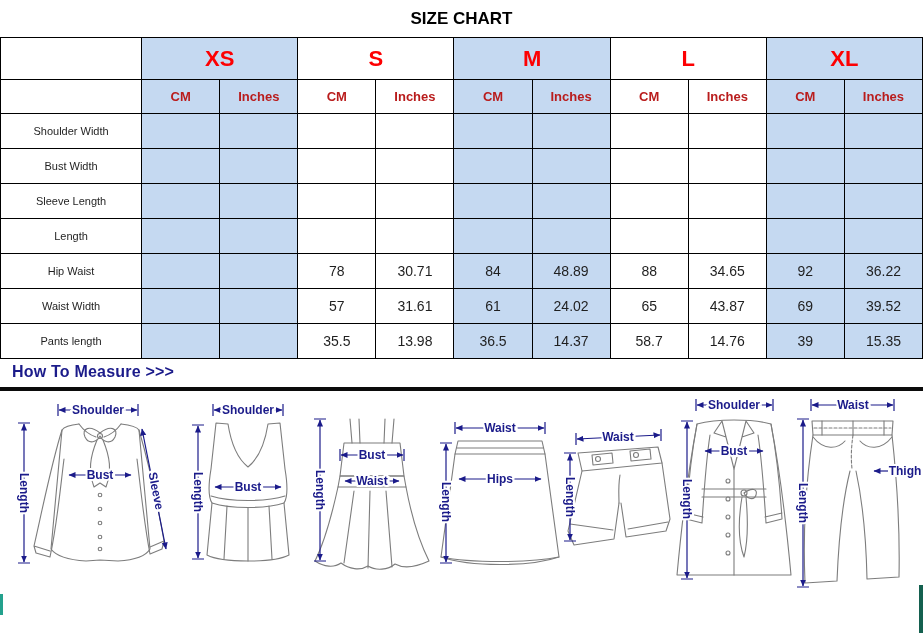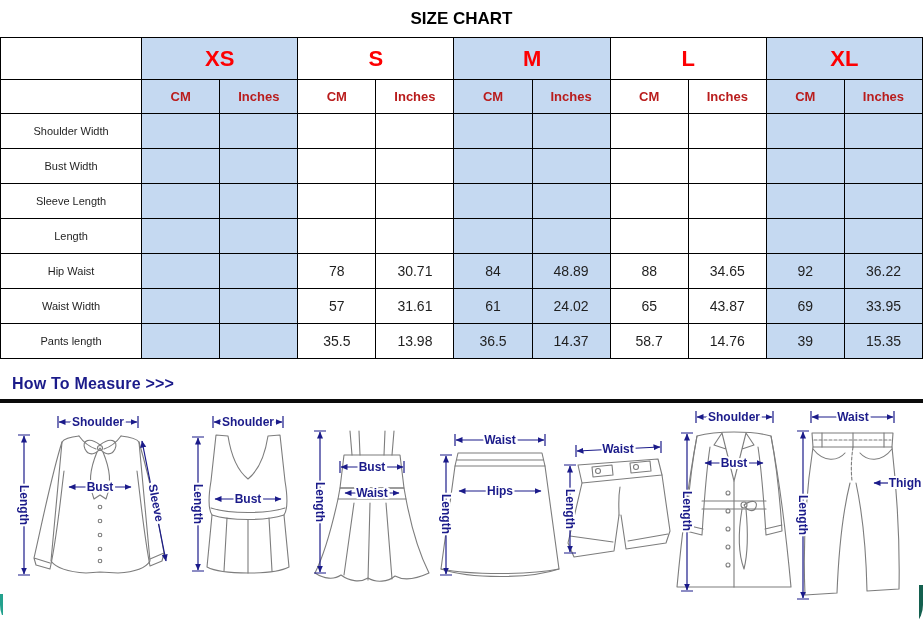--- a/index.html
+++ b/index.html
@@ -1,37 +1,37 @@
 <!DOCTYPE html>
 <html><head>
 <meta charset="utf-8">
 <style>
   html,body { margin:0; padding:0; background:#fff; }
   .page {
     position:relative; width:923px; height:633px; background:#ffffff;
-    font-family:"Liberation Sans", sans-serif; overflow:hidden;border-radius:28px;
+    font-family:"Liberation Sans", sans-serif; overflow:hidden;
   }
   .title {
     height:37px; line-height:37px; text-align:center;
     font-size:17px; font-weight:bold; color:#000;
   }
   table.size-table { border-collapse:collapse; width:923px; table-layout:fixed; }
   .size-table th, .size-table td {
     border:1.5px solid #000; text-align:center; vertical-align:middle;
     padding:0; white-space:nowrap; overflow:hidden;
   }
   col.c-label { width:141px; }
   col.c-val   { width:78px; }
   .size-cell { height:41px; font-size:22px; font-weight:bold; color:#fd0002; }
   .unit-cell { height:33px; font-size:13px; font-weight:bold; color:#b91c1c; }
   .size-table tbody td { height:34px; font-size:14px; color:#1f1f1f; font-weight:normal; }
   .size-table tbody td.rowlabel { font-size:11px; }
   .shade { background:#c5d9f1; }
   .measure-heading {
-    margin:16px 0 0 12px; font-size:16px; font-weight:bold;
+    margin:4px 0 0 12px; font-size:16px; font-weight:bold;
     color:#1b1b8a; letter-spacing:.2px;
   }
   .divider { height:4px; background:#0b0b0b; margin-top:6px; }
   svg.diagrams { display:block; margin-top:0; }
   svg .garment { fill:none; stroke:#7d7d7d; stroke-width:1.1; stroke-linejoin:round; stroke-linecap:round; }
   svg .meas { stroke:#1b1b8a; stroke-width:1.2; fill:none; }
   svg .mlabel {
     fill:#1b1b8a; font-family:"Liberation Sans",sans-serif; font-size:12px;
     font-weight:bold; text-anchor:middle; paint-order:stroke; stroke:#ffffff; stroke-width:4px;
   }
@@ -152,21 +152,21 @@
           <td class="rowlabel">Waist Width</td>
           <td class="shade"></td>
           <td class="shade"></td>
           <td>57</td>
           <td>31.61</td>
           <td class="shade">61</td>
           <td class="shade">24.02</td>
           <td>65</td>
           <td>43.87</td>
           <td class="shade">69</td>
-          <td class="shade">33.95</td>
+          <td class="shade">39.52</td>
         </tr>
         <tr>
           <td class="rowlabel">Pants length</td>
           <td class="shade"></td>
           <td class="shade"></td>
           <td>35.5</td>
           <td>13.98</td>
           <td class="shade">36.5</td>
           <td class="shade">14.37</td>
           <td>58.7</td>

